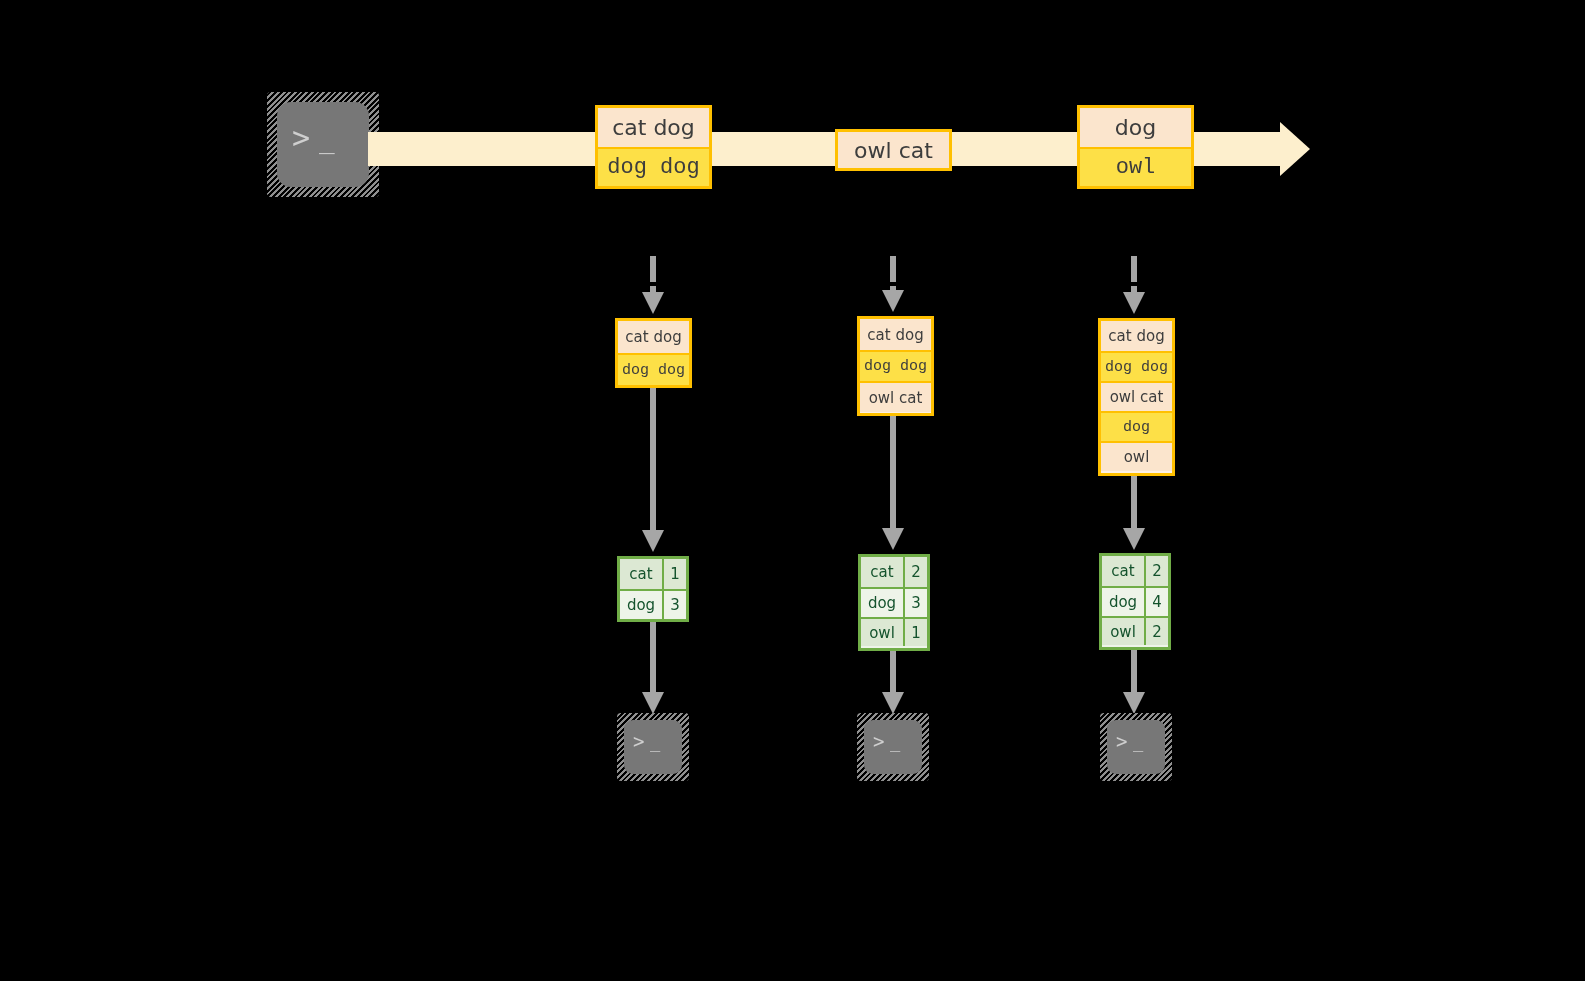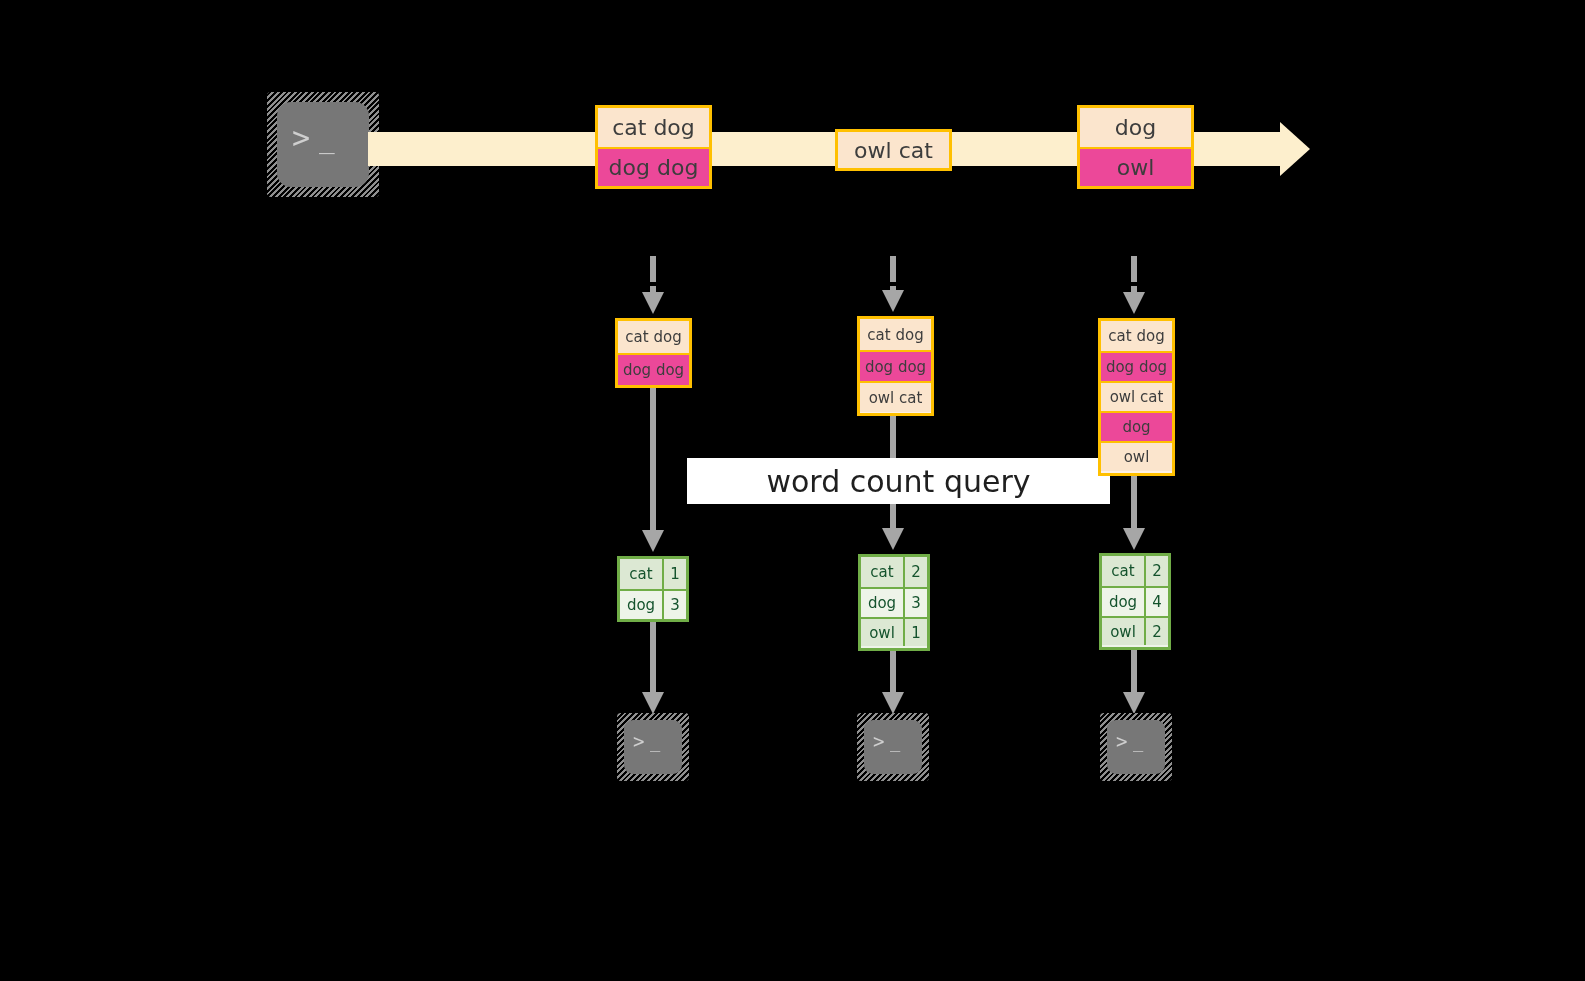--- a/index.html
+++ b/index.html
@@ -71,21 +71,21 @@
     display: flex;
     align-items: center;
     justify-content: center;
     color: #3d3d3d;
     white-space: nowrap;
   }
   .stack .row + .row {
     border-top: 2px solid #ffc000;
   }
   .row.shade-a { background: #fbe5cd; }
-  .row.shade-b { background: #ec4899; }
+  .row.shade-b { background: #fde047; font-family: Liberation Mono, monospace; }
 
   
   .gtable {
     position: absolute;
     box-sizing: border-box;
     border: 3px solid #70ad47;
     background: #eef4e9;
   }
   .gtable .grow {
     display: flex;
@@ -274,17 +274,14 @@
   <div class="vline" style="left:1131px; top:650px; width:6px; height:44px;"></div>
   <div class="vhead" style="left:1123px; top:692px;"></div>
 
   <div class="term-icon" style="left:1100px; top:713px; width:72px; height:68px;">
     <div class="term-hatch"></div>
     <div class="term-body" style="left:7px; top:7px; right:7px; bottom:7px; border-radius:9px;"></div>
     <div class="term-glyph" style="left:16px; top:19px; font-size:19px;">&gt;</div>
     <div class="term-glyph" style="left:33px; top:21px; font-size:17px;">_</div>
   </div>
 
-  <div class="banner" style="left:687px; top:458px; width:423px; height:46px; z-index:3;">
-    <span style="font-size:30px;">word count query</span>
-  </div>
 
 </div>
 
 </body></html>

